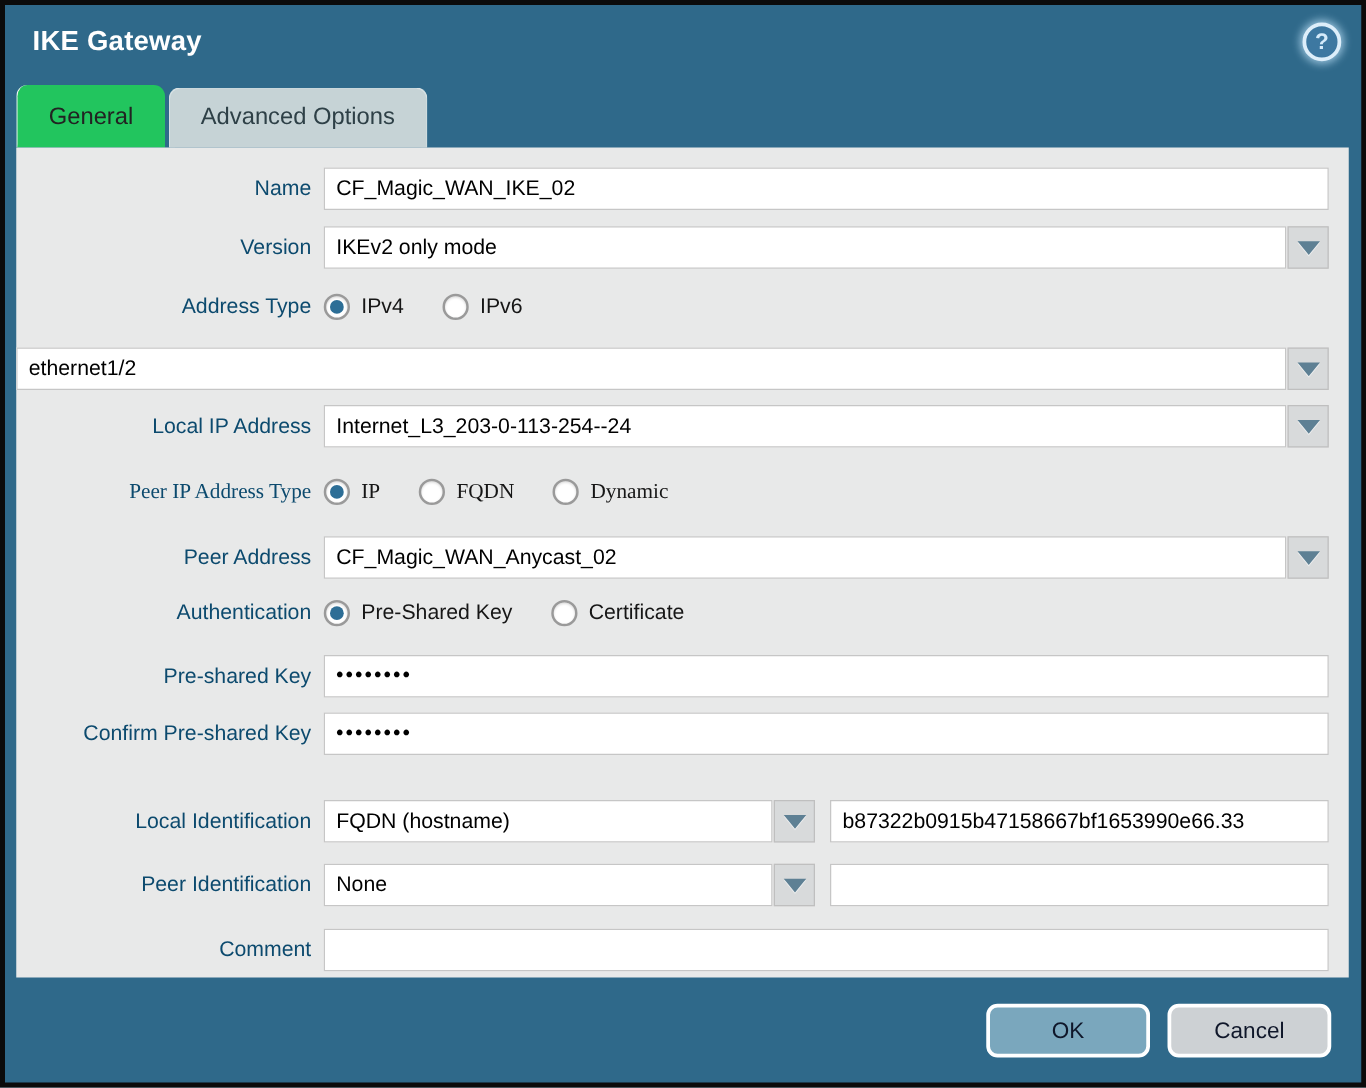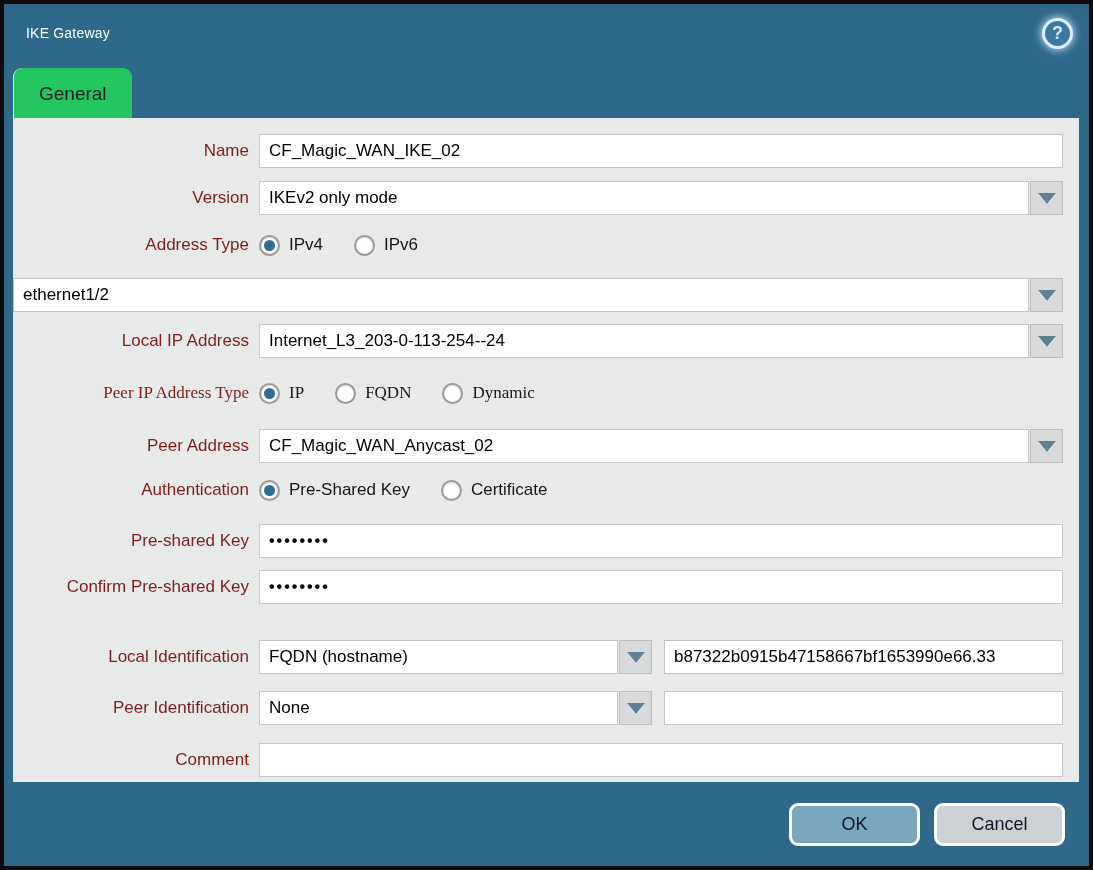--- a/index.html
+++ b/index.html
@@ -13,21 +13,21 @@
     display: flex; flex-direction: column;
     overflow: hidden;
   }
 
   
   .titlebar {
     height: 58px; flex: none;
     display: flex; align-items: center; justify-content: space-between;
     padding: 0 16px 0 22px;
   }
-  .title { color: #ffffff; font-size: 14px; letter-spacing: 0.2px; }
+  .title { color: #ffffff; font-size: 22px; letter-spacing: 0.2px; font-weight: bold; }
   .help {
     width: 31px; height: 31px; border-radius: 50%;
     background: #3d78a1;
     border: 3px solid #ddeefa;
     color: #d4eafa; font-size: 18px; font-weight: bold;
     display: flex; align-items: center; justify-content: center;
     box-shadow: 0 0 7px 2px rgba(190,225,248,0.75);
     cursor: pointer;
   }
 
@@ -67,21 +67,21 @@
   .row.h34 { height: 34px; }
   .row.h30 { height: 30px; }
   .mb13 { margin-bottom: 13px; } .mb15 { margin-bottom: 15px; }
   .mb18 { margin-bottom: 18px; } .mb12 { margin-bottom: 12px; }
   .mb20 { margin-bottom: 20px; } .mb21 { margin-bottom: 21px; font-family: Liberation Serif, serif; }
   .mb19 { margin-bottom: 19px; } .mb17 { margin-bottom: 17px; margin-top: 36px; }
 
   .lbl {
     flex: none; width: 246px;
     text-align: right; padding-right: 10px;
-    font-size: 17px; color: #7f1d1d;
+    font-size: 17px; color: #0c4a6e;
     white-space: nowrap;
   }
   .field { flex: 1; display: flex; align-items: stretch; height: 34px; }
 
   .txt {
     flex: 1; min-width: 0;
     border: 1px solid #c6c6c6; background: #fff;
     font-family: "Liberation Sans", sans-serif;
     font-size: 17px; color: #000;
     padding: 0 9px; outline: none;
@@ -143,20 +143,21 @@
 
 <div class="frame">
 
   <div class="titlebar">
     <span class="title">IKE Gateway</span>
     <span class="help">?</span>
   </div>
 
   <div class="tabs">
     <div class="tab active">General</div>
+    <div class="tab inactive">Advanced Options</div>
   </div>
 
   <div class="panel">
 
     <div class="row h34 mb13">
       <label class="lbl">Name</label>
       <div class="field">
         <input class="txt" value="CF_Magic_WAN_IKE_02" style="">
       </div>
     </div>

